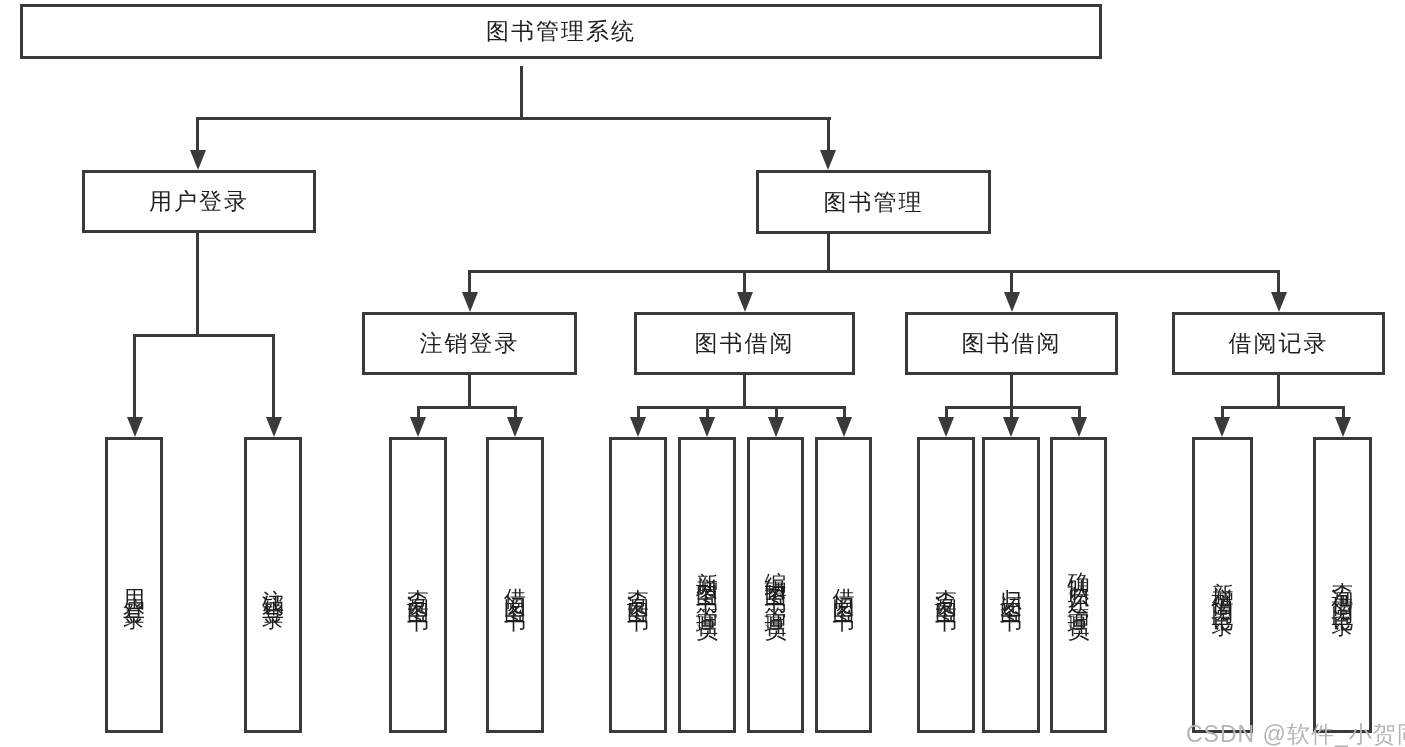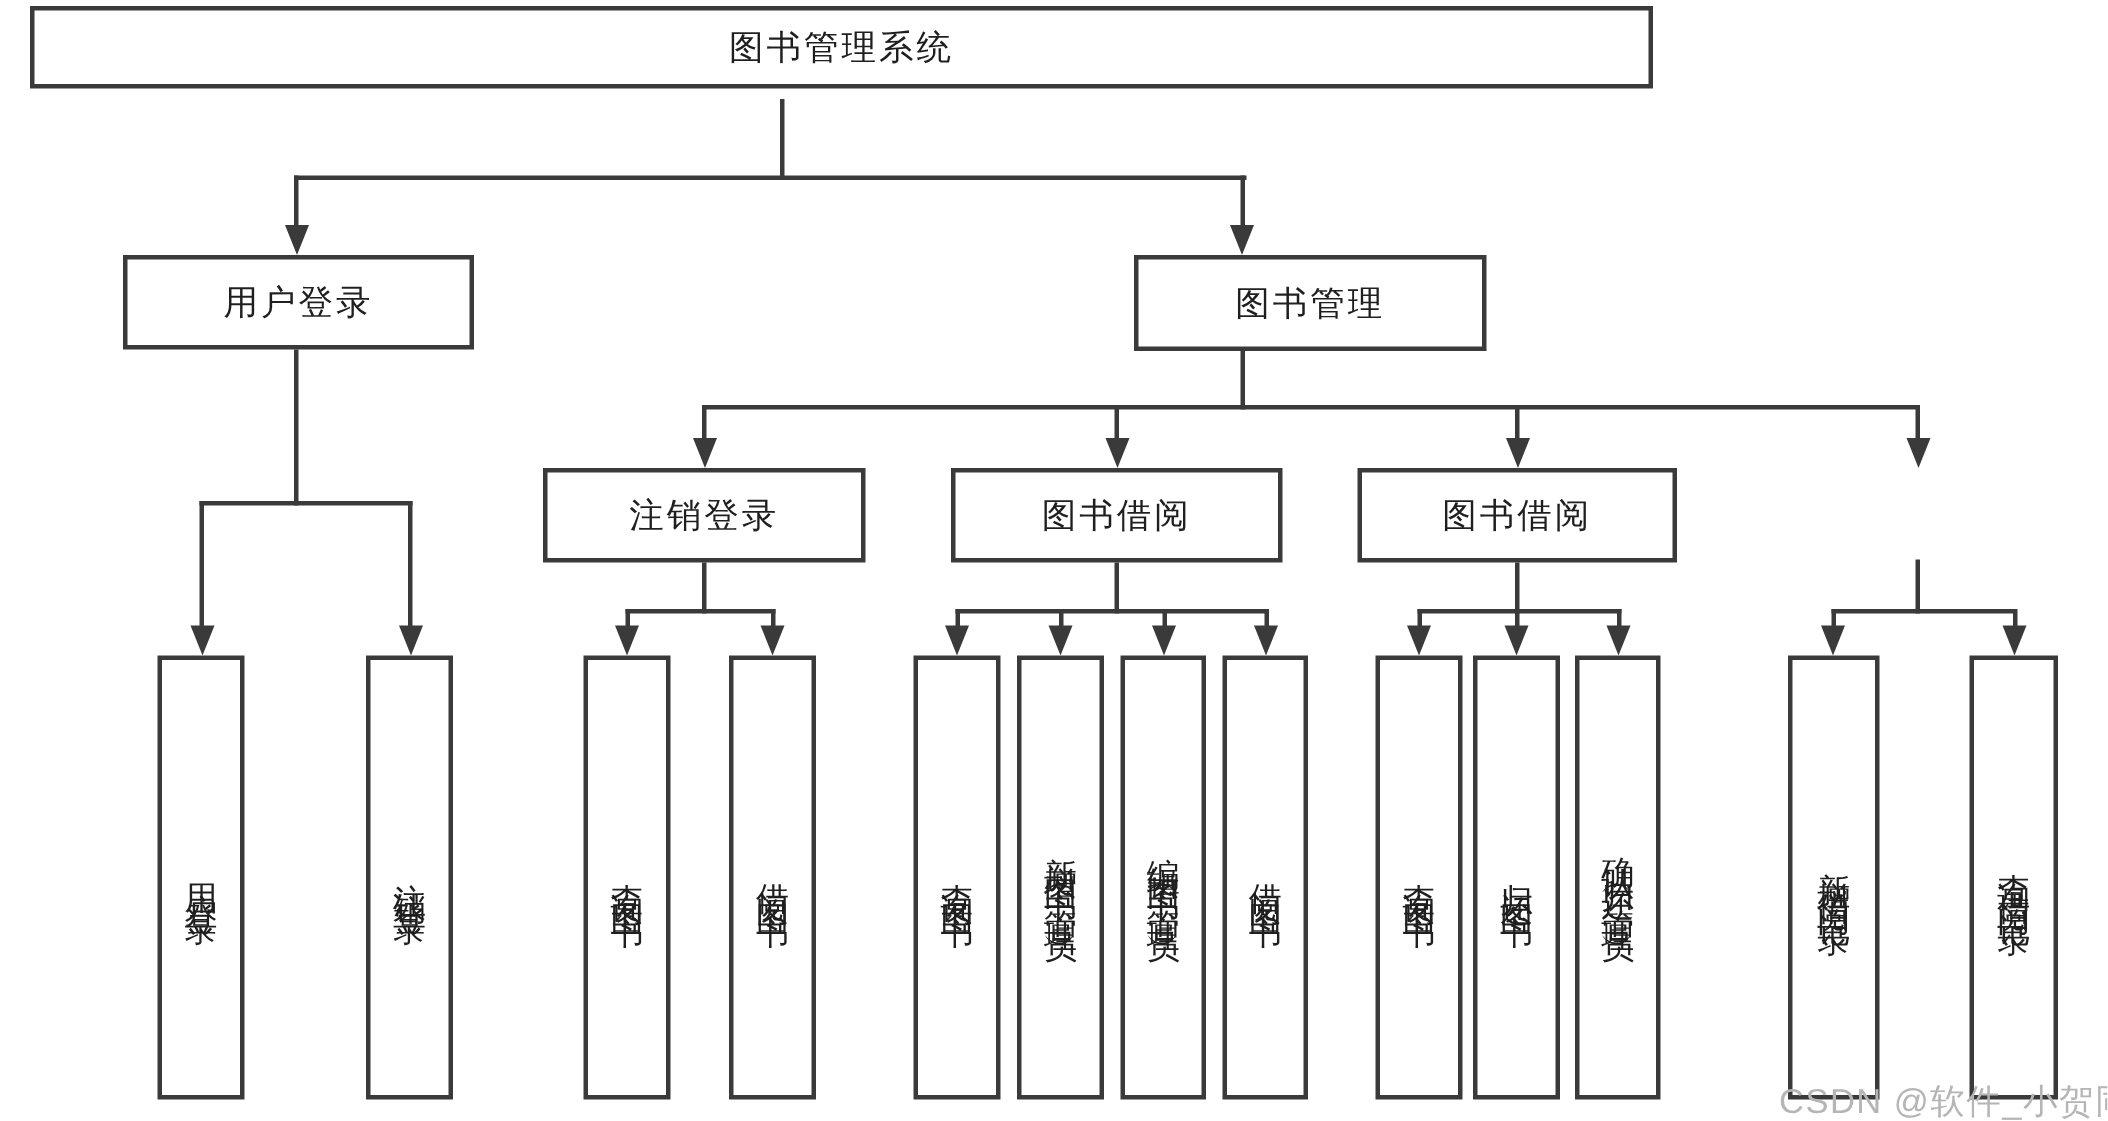--- a/index.html
+++ b/index.html
@@ -72,20 +72,23 @@
   <div class="tri" style="left:1271px;top:292px;"></div>
 
   <div class="box" style="left:362px;top:312px;width:215px;height:63px;">
     <span>注销登录</span>
   </div>
   <div class="box" style="left:634px;top:312px;width:221px;height:63px;">
     <span>图书借阅</span>
   </div>
   <div class="box" style="left:905px;top:312px;width:213px;height:63px;">
     <span>图书借阅</span>
+  </div>
+  <div class="box" style="left:1172px;top:312px;width:213px;height:63px;">
+    <span>借阅记录</span>
   </div>
 
   <div class="vline" style="left:468px;top:373px;height:36px;"></div>
   <div class="hline" style="left:417px;top:406px;width:100px;"></div>
   <div class="vline" style="left:417px;top:406px;height:14px;"></div>
   <div class="tri" style="left:410px;top:417px;"></div>
   <div class="vline" style="left:514px;top:406px;height:14px;"></div>
   <div class="tri" style="left:507px;top:417px;"></div>
 
   <div class="vline" style="left:743px;top:373px;height:36px;"></div>

